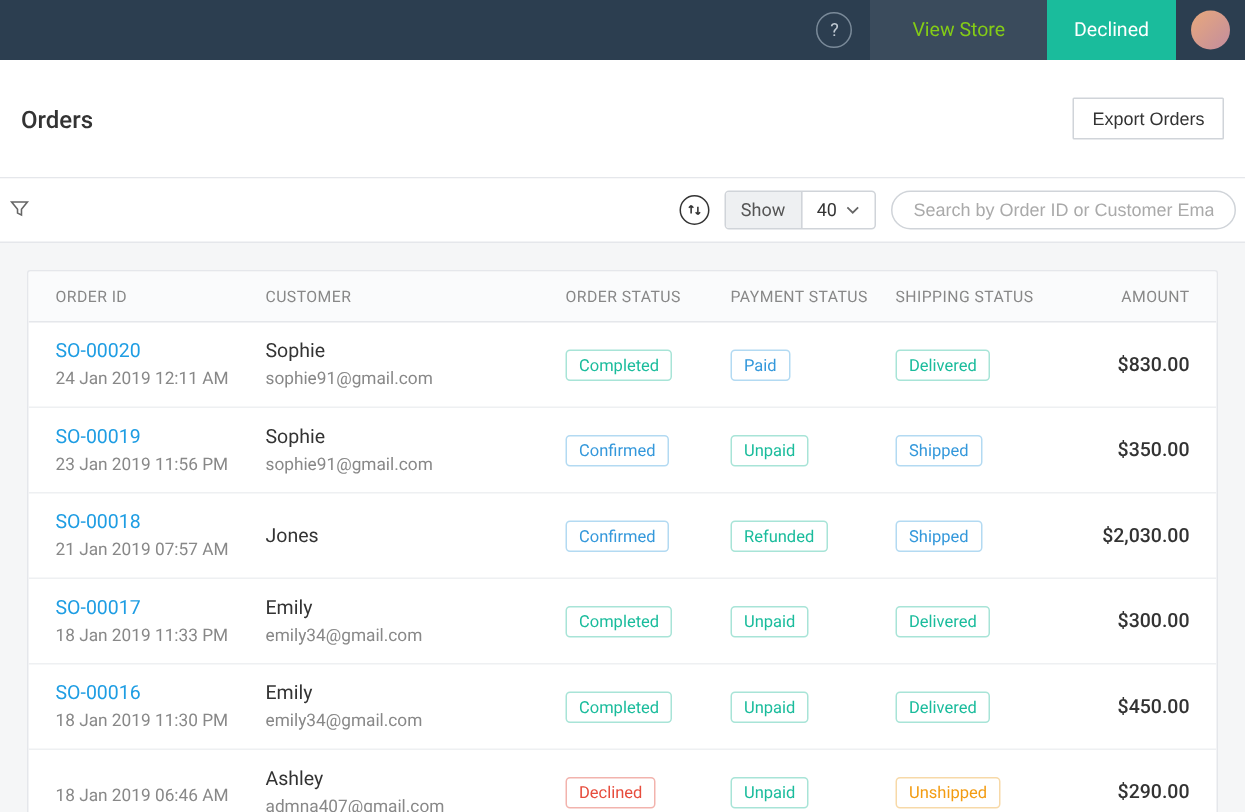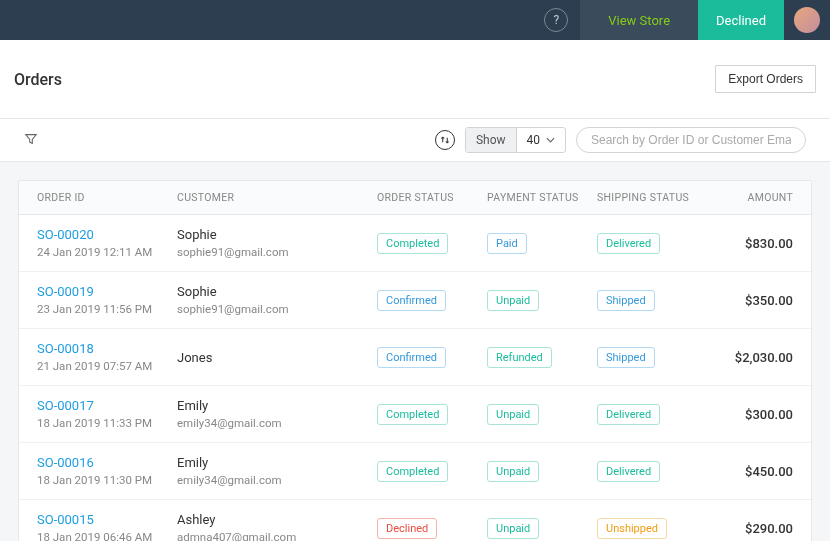--- a/index.html
+++ b/index.html
@@ -5,21 +5,21 @@
 * { margin: 0; padding: 0; box-sizing: border-box; }
 body { font-family: -apple-system, BlinkMacSystemFont, "Segoe UI", Roboto, sans-serif; font-size: 13px; color: #333; background: #f5f6f7; width: 830px; }
 .topbar { background: #2c3e50; height: 40px; display: flex; align-items: center; justify-content: flex-end; padding: 0 10px; gap: 0; }
 .topbar .help-icon { width: 24px; height: 24px; border: 1px solid #7a8a99; border-radius: 50%; display: flex; align-items: center; justify-content: center; color: #c0cad3; font-size: 12px; margin-right: 12px; cursor: pointer; }
 .topbar .view-store { background: #3a4b5c; color: #84cc16; padding: 0 28px; height: 40px; display: flex; align-items: center; font-size: 13px; cursor: pointer; }
 .topbar .publish { background: #1abc9c; color: #fff; padding: 0 18px; height: 40px; display: flex; align-items: center; font-size: 13px; cursor: pointer; }
 .topbar .avatar { width: 26px; height: 26px; border-radius: 50%; background: linear-gradient(135deg, #e8a87c, #c38d9e); margin-left: 10px; cursor: pointer; }
 .subhead { background: #fff; display: flex; align-items: center; justify-content: space-between; padding: 25px 14px; border-bottom: 1px solid #e5e7eb; }
 .subhead h1 { font-size: 16px; font-weight: 500; color: #333; }
 .export-btn { background: #fff; border: 1px solid #d0d4d9; border-radius: 1px; padding: 6px 12px; font-size: 12px; cursor: pointer; color: #333; }
-.toolbar { background: #fff; display: flex; align-items: center; padding: 8px 24px; border-bottom: 1px solid #e5e7eb; gap: 10px; }
+.toolbar { background: #fff; display: flex; align-items: center; padding: 8px 6px; border-bottom: 1px solid #e5e7eb; gap: 10px; }
 .toolbar .filter-icon { width: 16px; height: 16px; cursor: pointer; color: #666; }
 .toolbar .spacer { flex: 1; }
 .toolbar .sort-icon { width: 20px; height: 20px; border: 1px solid #333; border-radius: 50%; display: flex; align-items: center; justify-content: center; cursor: pointer; font-size: 10px; }
 .toolbar .show-box { display: flex; align-items: center; border: 1px solid #d0d4d9; border-radius: 3px; overflow: hidden; }
 .toolbar .show-label { background: #eef0f2; padding: 5px 10px; font-size: 12px; color: #555; border-right: 1px solid #d0d4d9; }
 .toolbar .show-value { padding: 5px 10px; font-size: 12px; display: flex; align-items: center; cursor: pointer; gap: 6px; }
 .toolbar .search-input { border: 1px solid #d0d4d9; border-radius: 14px; padding: 5px 14px; font-size: 12px; width: 230px; color: #999; }
 .toolbar .search-input::placeholder { color: #aaa; }
 .content { padding: 18px; }
 .card { background: #fff; border: 1px solid #e5e7eb; border-radius: 2px; overflow: hidden; }
@@ -152,21 +152,20 @@
             <div class="cust-name">Emily</div>
             <div class="cust-email">emily34@gmail.com</div>
           </div>
           <div><span class="badge green">Completed</span></div>
           <div><span class="badge green">Unpaid</span></div>
           <div><span class="badge green">Delivered</span></div>
           <div class="amount">$450.00</div>
         </div>
         <div class="trow">
           <div>
-            <div class="order-id">SO-00015</div>
             <div class="order-date">18 Jan 2019 06:46 AM</div>
           </div>
           <div>
             <div class="cust-name">Ashley</div>
             <div class="cust-email">admna407@gmail.com</div>
           </div>
           <div><span class="badge red">Declined</span></div>
           <div><span class="badge green">Unpaid</span></div>
           <div><span class="badge orange">Unshipped</span></div>
           <div class="amount">$290.00</div>

